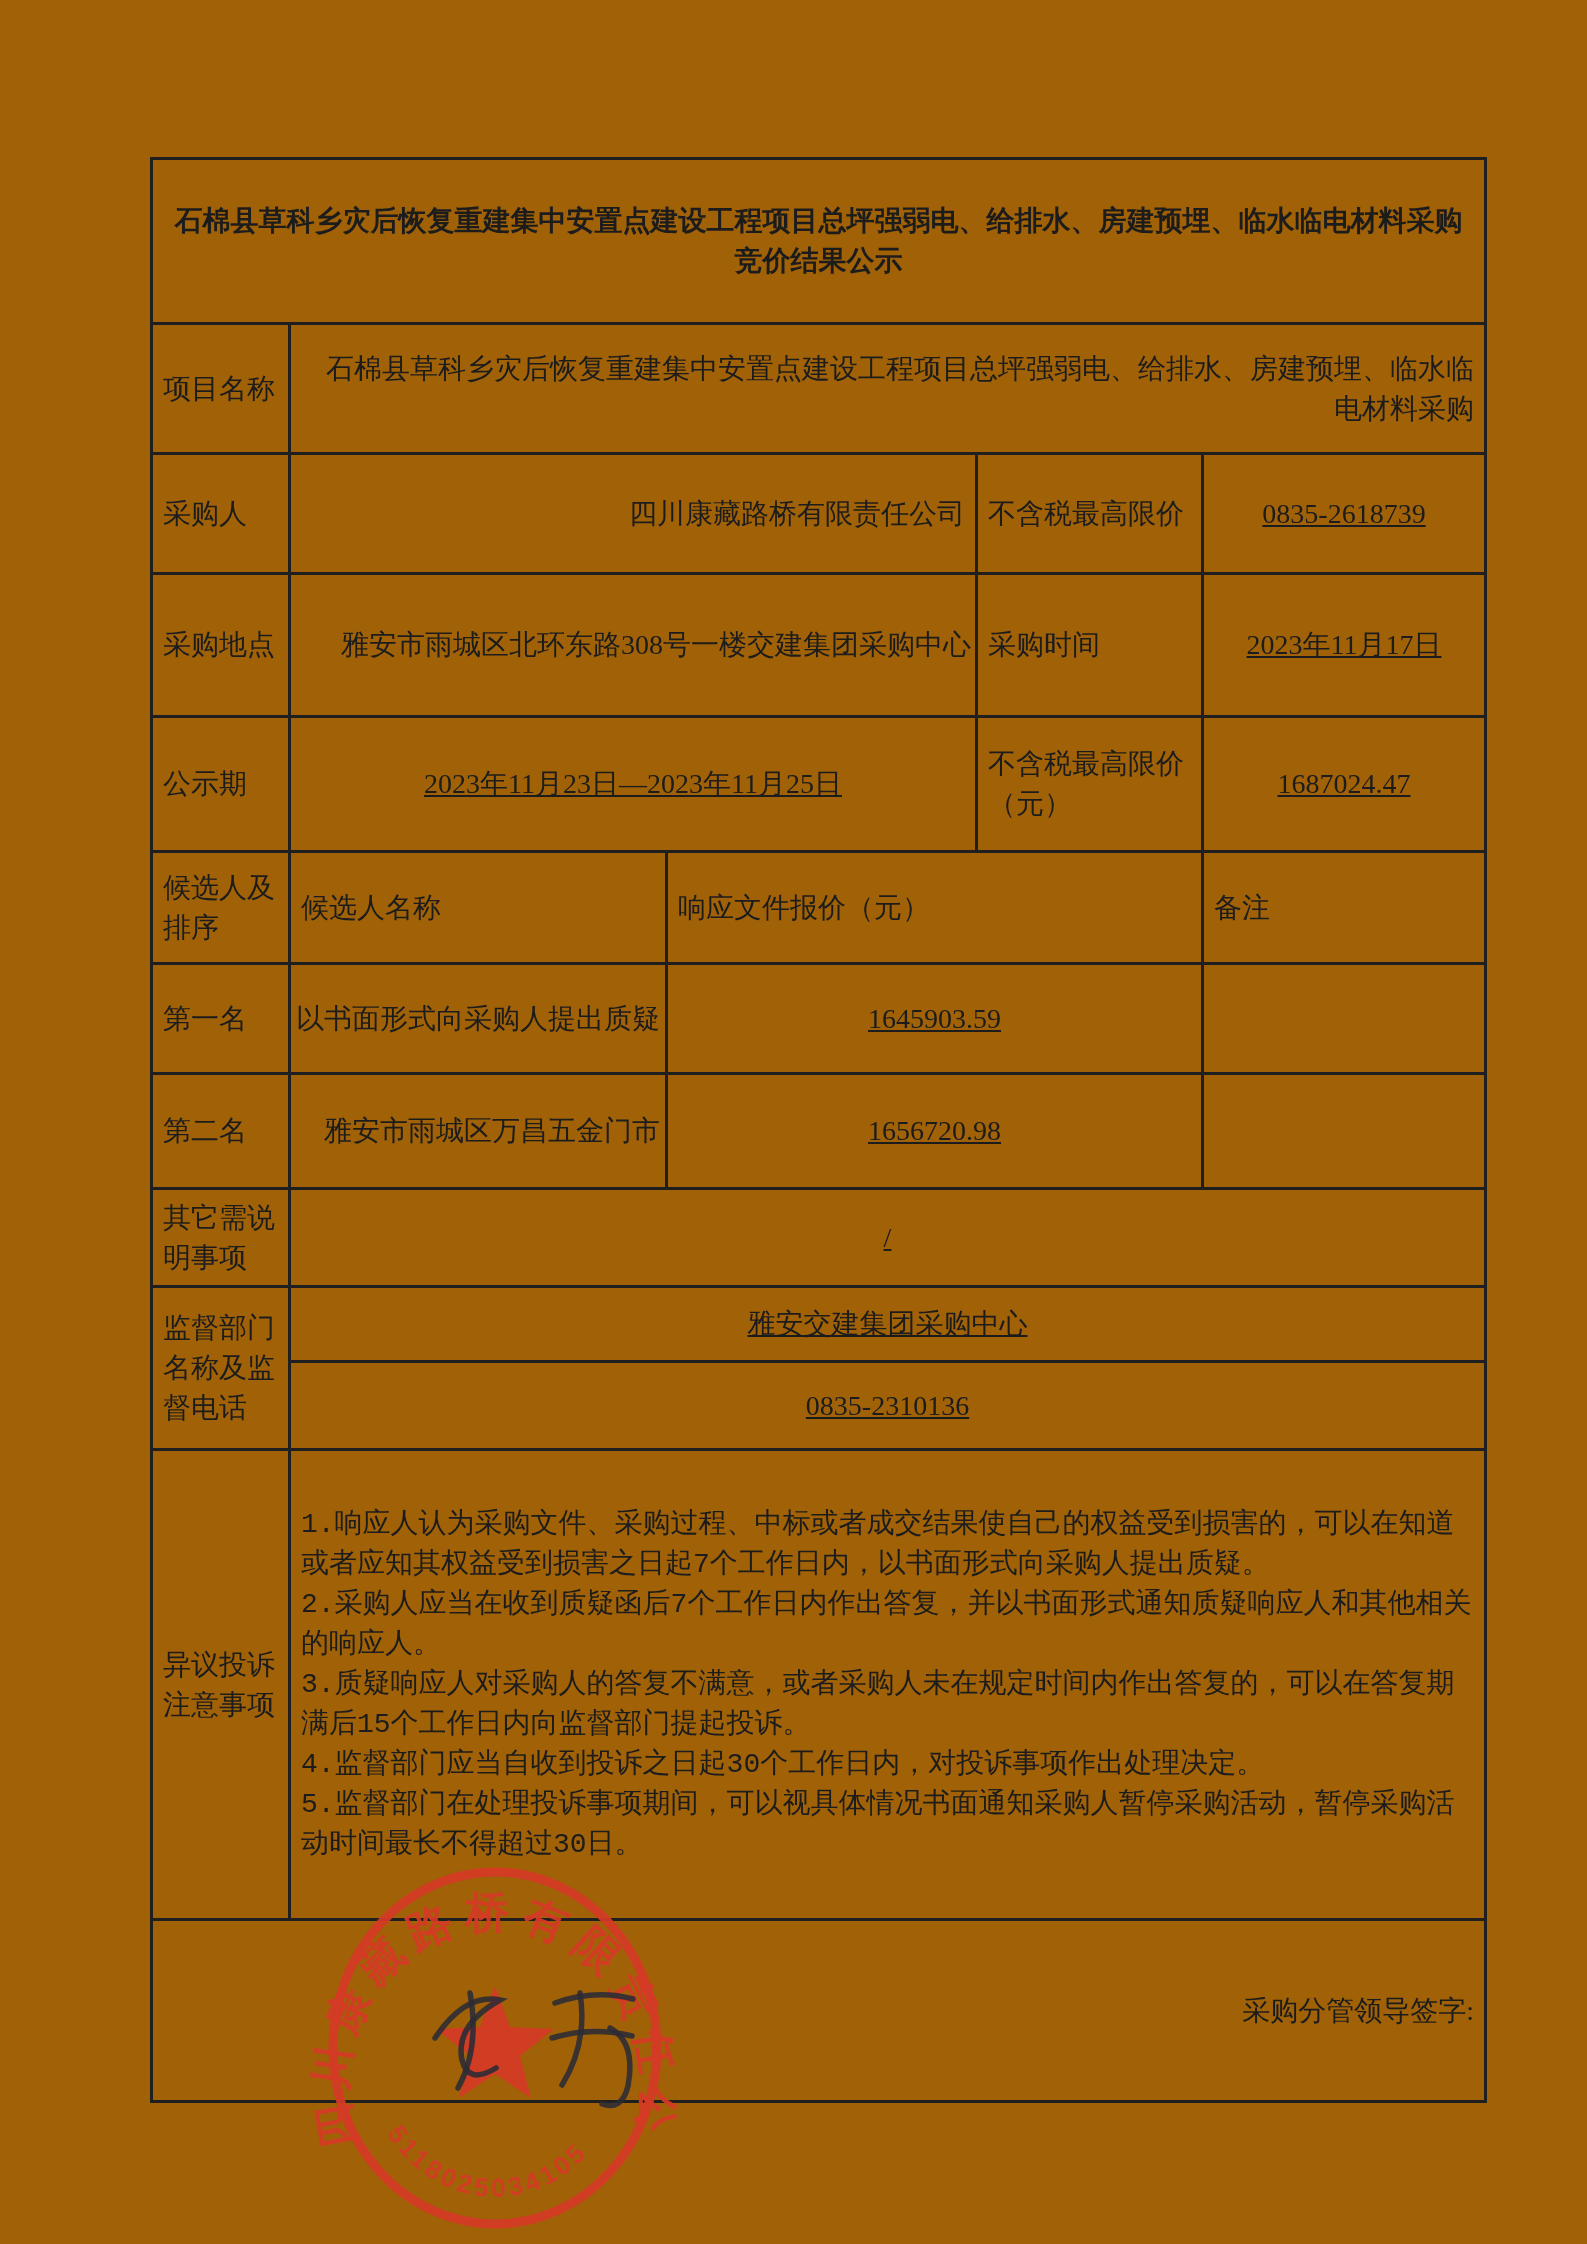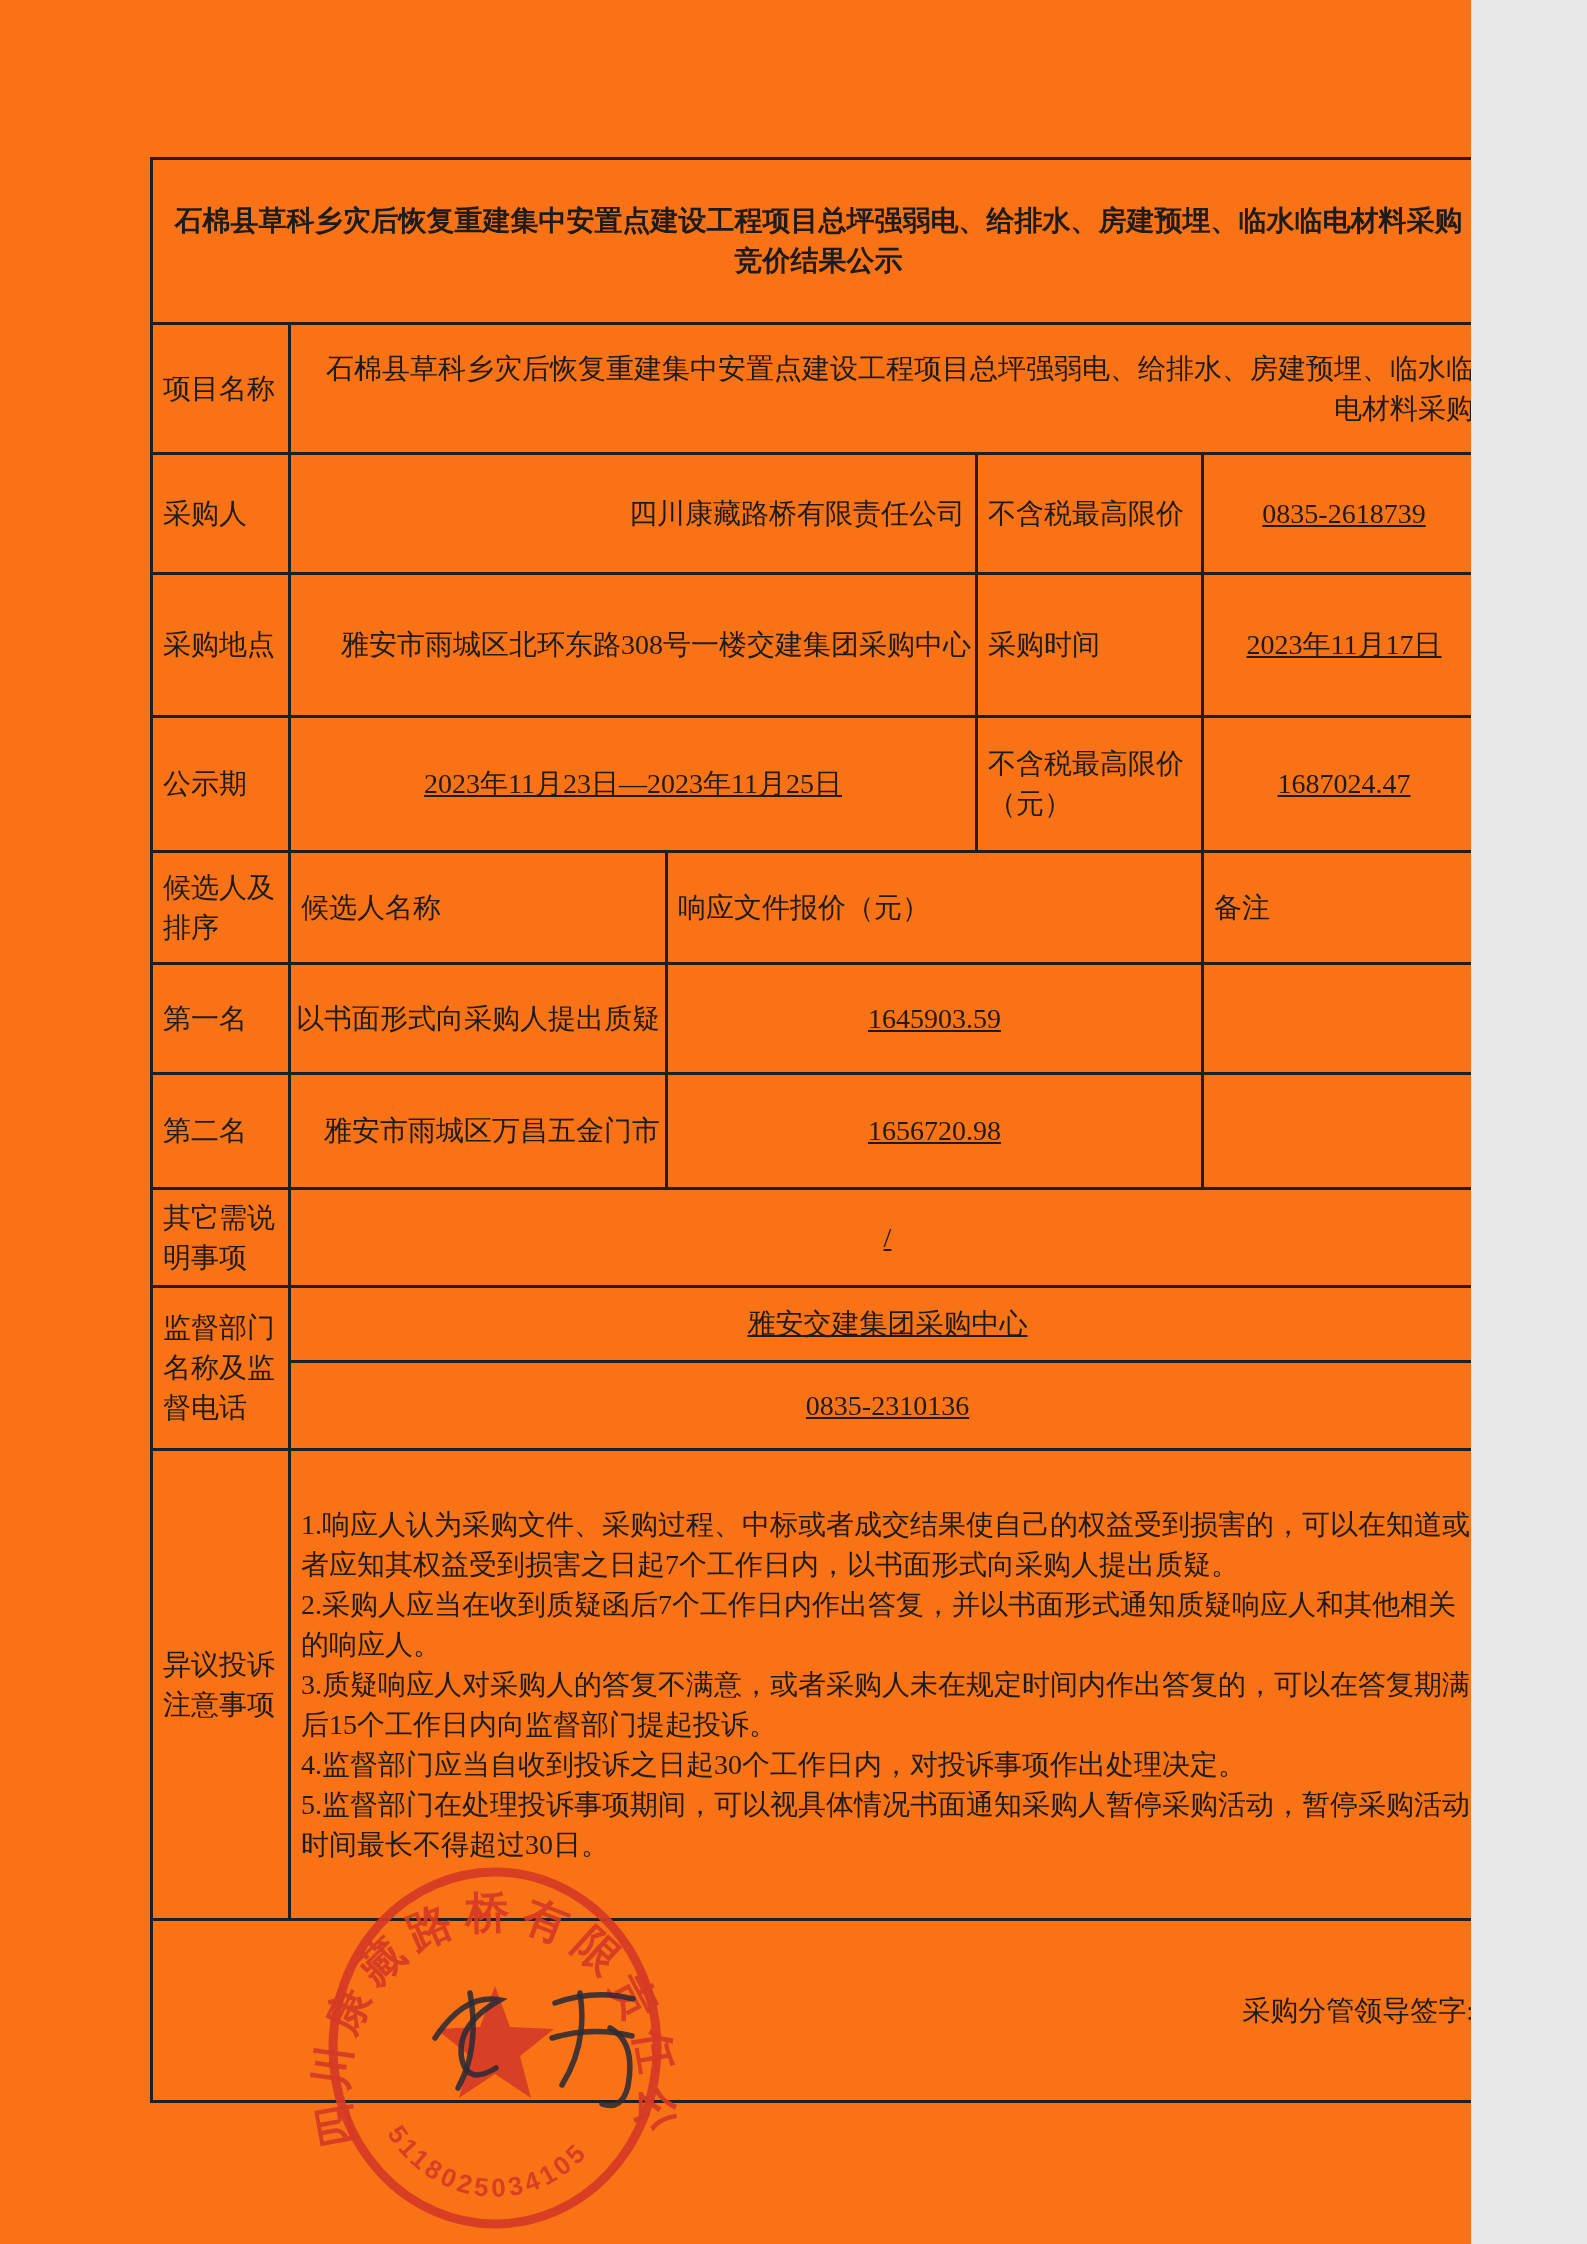--- a/index.html
+++ b/index.html
@@ -1,19 +1,19 @@
 <!DOCTYPE html>
 <html><head>
 <meta charset="utf-8">
 <style>
   html,body{margin:0;padding:0;background:#e8e8e8;}
   .page{
     position:relative;
-    width:1471px;height:2244px;
-    background:#f97316;
+    width:1587px;height:2244px;
+    background:#a16207;
     font-family:"Liberation Serif","DejaVu Serif",serif;
     color:#1c1c1c;
     overflow:hidden;
   }
   table.doc{
     position:absolute;left:150px;top:157px;
     width:1334px;
     border-collapse:collapse;
     table-layout:fixed;
   }
@@ -35,21 +35,21 @@
   }
   td.lbl{
     font-size:26px;
     line-height:34px;
     text-align:left;
     padding:4px 10px;
   }
   .c{text-align:center;text-decoration:underline;}
   .l{text-align:right;}
   td.longtext{padding:10px 18px 10px 14px;}
-  td.longtext .item{font-size:28px;line-height:40px;text-align:left;}
+  td.longtext .item{font-size:28px;line-height:40px;text-align:left;font-family:Liberation Mono, monospace;}
   td.sig-cell{padding-left:42px;font-size:28px;}
   
   .stamp{position:absolute;left:310px;top:1853px;width:370px;height:385px;pointer-events:none;}
   .seal-ring{stroke:#d53a26;stroke-width:9;fill:none;opacity:.92;}
   .seal-star{fill:#d53a26;opacity:.9;}
   .seal-text{fill:#d53a26;font-size:44px;font-weight:bold;letter-spacing:10px;opacity:.92;
     font-family:"Liberation Serif",serif;}
   .seal-num{fill:#d53a26;font-size:26px;font-weight:bold;letter-spacing:4px;opacity:.92;
     font-family:"Liberation Sans",sans-serif;}
   .sig-stroke{stroke:#2b2b35;stroke-width:5.5;fill:none;stroke-linecap:round;opacity:.88;}

